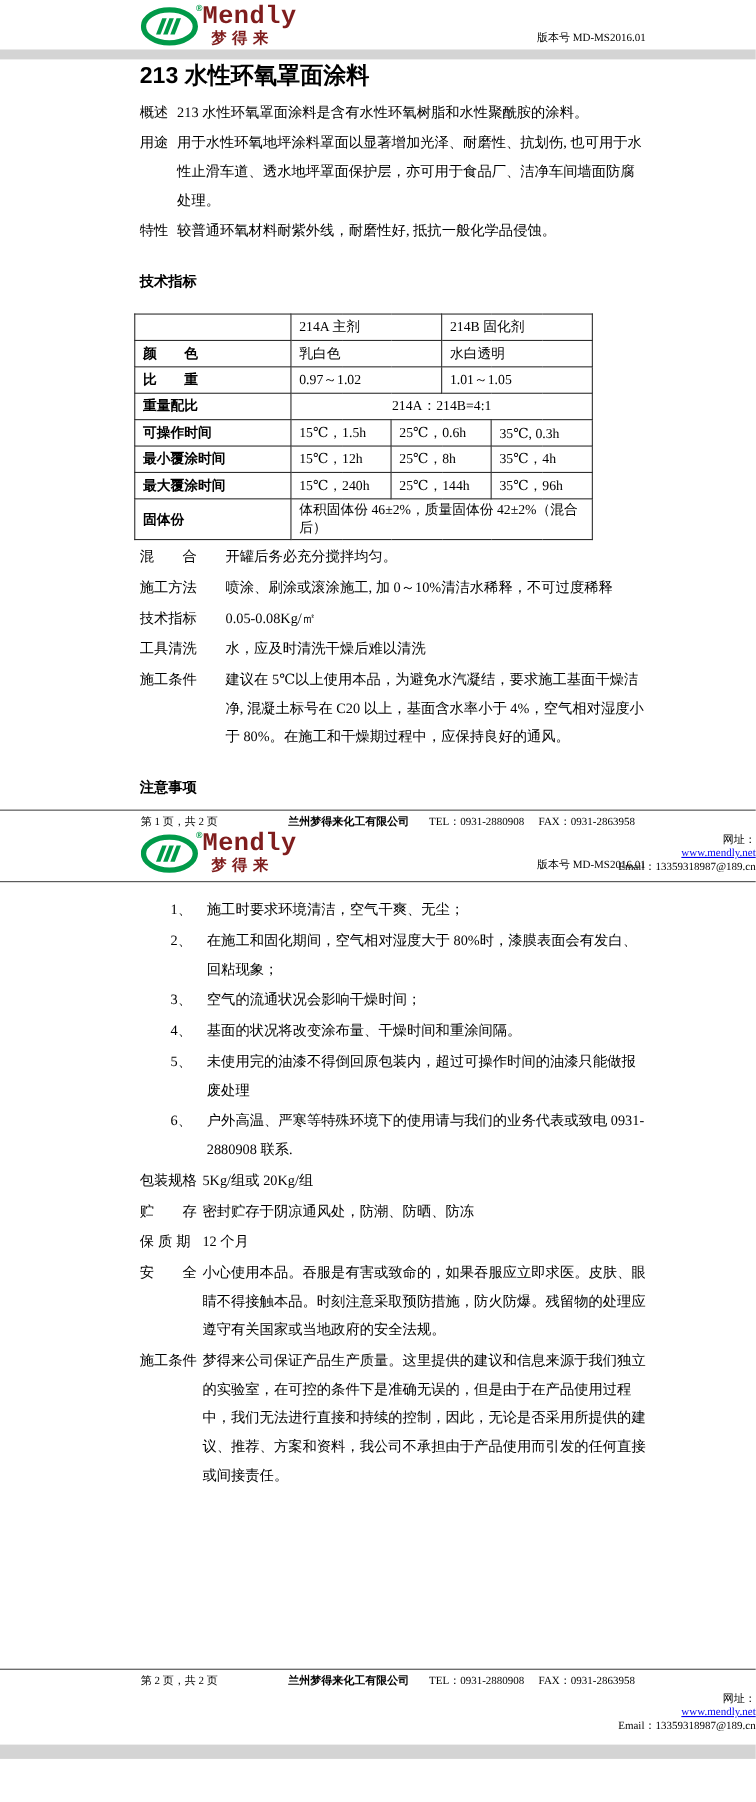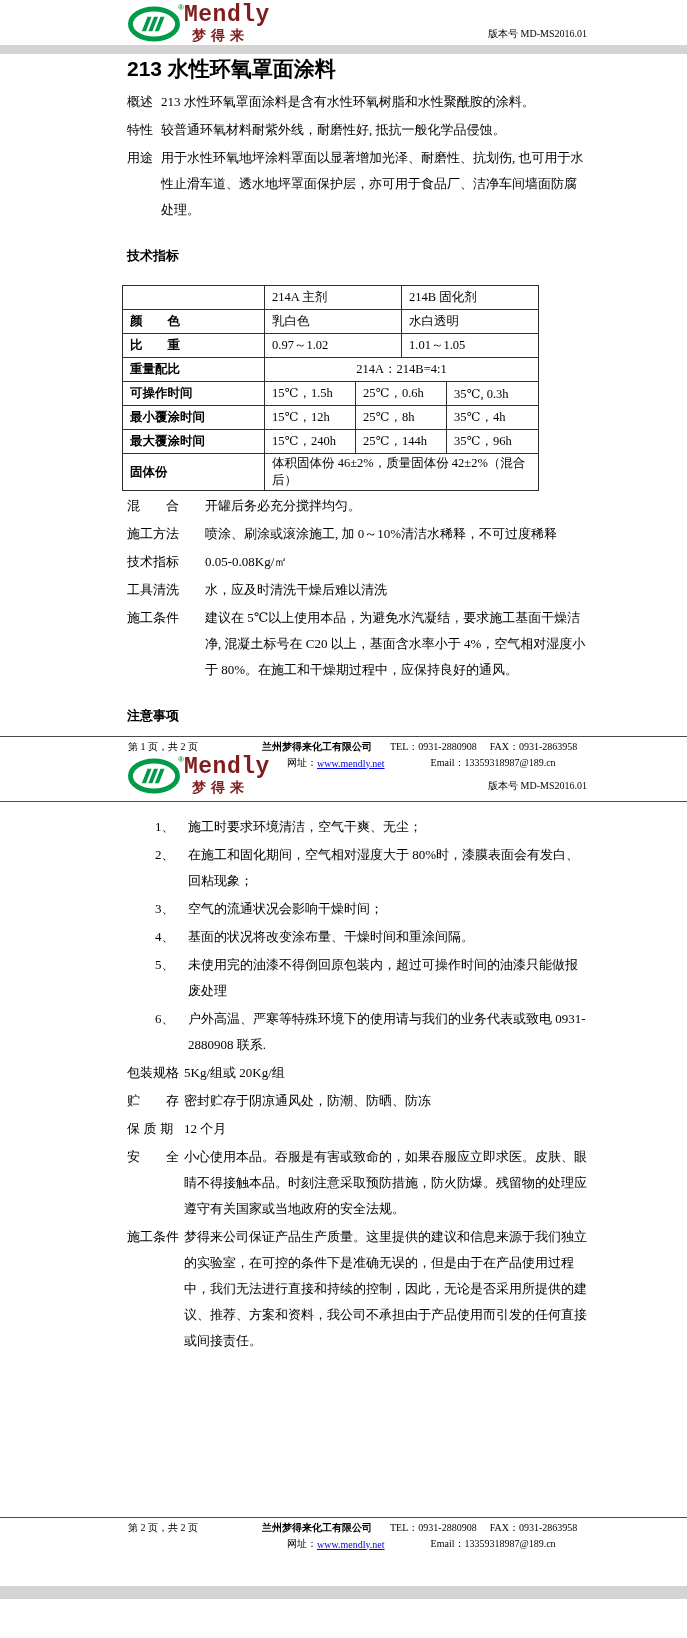--- a/index.html
+++ b/index.html
@@ -57,21 +57,21 @@
   
   .pfooter { position: absolute; left: 0; right: 0; }
   #p1-footer { top: 736px; }
   #p2-footer { top: 1517px; }
   .frule { height: 1px; background: #4a4a4a; }
   .fline1 { display: flex; align-items: baseline; margin: 3px 0 0 128px; font-size: 10px; }
   .fline1 .pg { flex: 0 0 134px; }
   .fline1 .co { font-weight: bold; text-align: right; }
   .fline1 .tel { margin-left: 18px; }
   .fline1 .fax { margin-left: 13px; }
-  .fline2 { display: flex; align-items: center; margin: 2px 0 0 287px; font-size: 10px; }
+  .fline2 { display: flex; align-items: flex-end; margin: 2px 0 0 287px; font-size: 10px; flex-direction: column; }
   .fline2 a { color: #0000ee; text-decoration: underline; }
   .fline2 .em { margin-left: 46px; }
 </style>
 </head>
 <body>
 
 <header class="hdr" id="p1-hdr">
   <div class="logo">
     <span class="emblem-wrap">
       <svg width="52" height="36" viewBox="0 0 64 44">
@@ -95,26 +95,26 @@
 <div class="band" id="band-top"></div>
 
 <main class="main" id="p1-main">
   <h1>213 水性环氧罩面涂料</h1>
 
   <div class="def gap8">
     <span class="lbl">概述</span>
     <p>213 水性环氧罩面涂料是含有水性环氧树脂和水性聚酰胺的涂料。</p>
   </div>
   <div class="def">
+    <span class="lbl">用途</span>
+    <p>用于水性环氧地坪涂料罩面以显著增加光泽、耐磨性、抗划伤, 也可用于水性止滑车道、透水地坪罩面保护层，亦可用于食品厂、洁净车间墙面防腐处理。</p>
+  </div>
+  <div class="def">
     <span class="lbl">特性</span>
     <p>较普通环氧材料耐紫外线，耐磨性好, 抵抗一般化学品侵蚀。</p>
-  </div>
-  <div class="def">
-    <span class="lbl">用途</span>
-    <p>用于水性环氧地坪涂料罩面以显著增加光泽、耐磨性、抗划伤, 也可用于水性止滑车道、透水地坪罩面保护层，亦可用于食品厂、洁净车间墙面防腐处理。</p>
   </div>
 
   <h2>技术指标</h2>
 
   <table>
     <colgroup>
       <col style="width:142px">
         <col style="width:46px">
         <col style="width:45px">
         <col style="width:46px">

